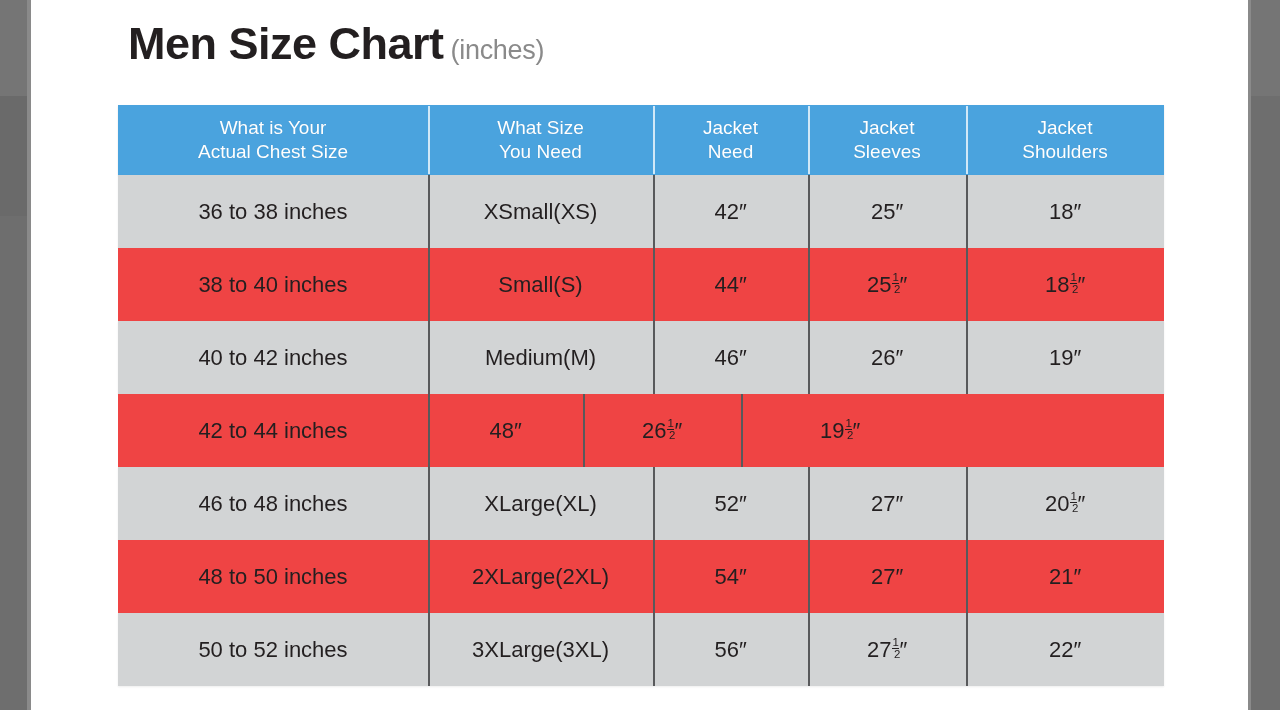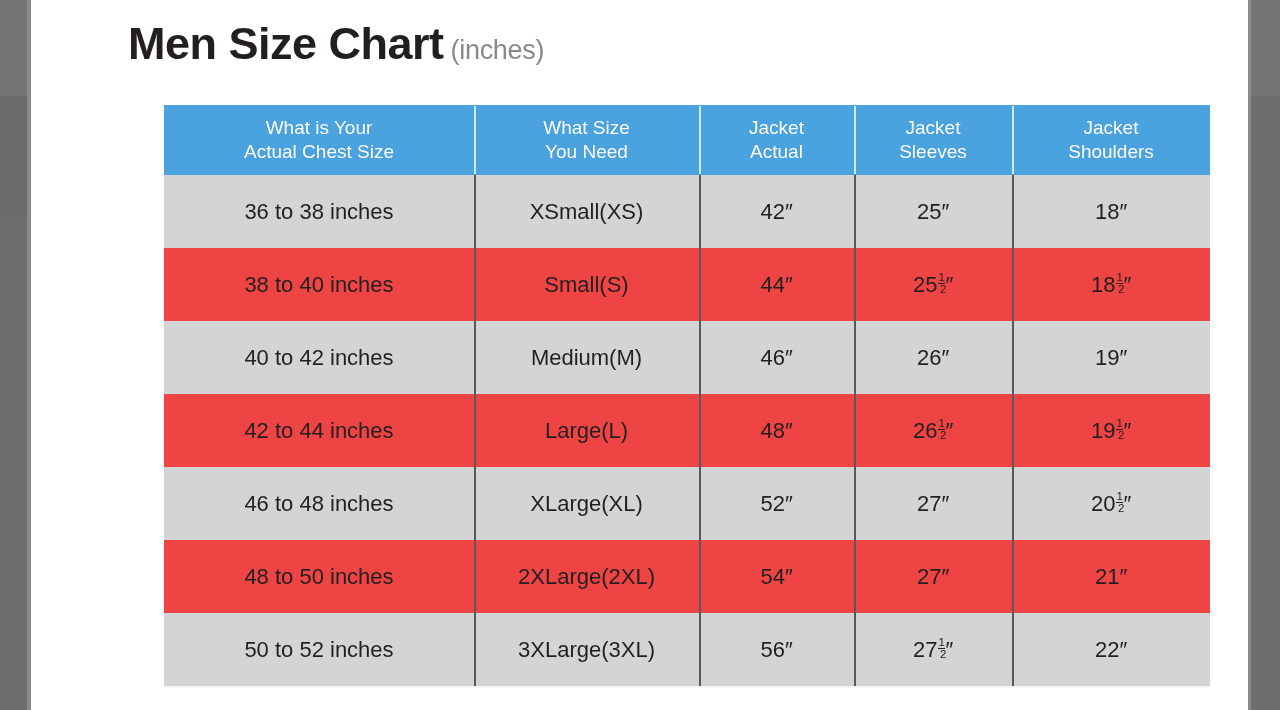--- a/index.html
+++ b/index.html
@@ -78,21 +78,20 @@
     position: absolute;
     left: 87px;
     top: 105px;
     width: 1046px;
   }
 
   .row {
     display: flex;
     width: 100%;
     position: relative;
-    margin-left: 46px;
   }
 
   
   .header-row {
     background: #4aa3de;
     height: 70px;
     width: 1046px;
     box-shadow: 0 1px 2px rgba(0,0,0,0.10);
   }
   .header-row .cell {
@@ -205,21 +204,21 @@
       <div class="cell c1">
         <span>What is Your</span>
         <span>Actual Chest Size</span>
       </div>
       <div class="cell c2">
         <span>What Size</span>
         <span>You Need</span>
       </div>
       <div class="cell c3">
         <span>Jacket</span>
-        <span>Actual</span>
+        <span>Need</span>
       </div>
       <div class="cell c4">
         <span>Jacket</span>
         <span>Sleeves</span>
       </div>
       <div class="cell c5">
         <span>Jacket</span>
         <span>Shoulders</span>
       </div>
     </div>
@@ -247,21 +246,20 @@
         </div>
         <div class="row body-row shaded">
           <div class="cell c1">40 to 42 inches</div>
           <div class="cell c2">Medium(M)</div>
           <div class="cell c3">46<span class="prime">″</span></div>
           <div class="cell c4">26<span class="prime">″</span></div>
           <div class="cell c5">19<span class="prime">″</span></div>
         </div>
         <div class="row body-row plain">
           <div class="cell c1">42 to 44 inches</div>
-          <div class="cell c2">Large(L)</div>
           <div class="cell c3">48<span class="prime">″</span></div>
           <div class="cell c4">26<span class="frac">
               <span class="num">1</span>
               <span class="den">2</span>
             </span><span class="prime">″</span></div>
           <div class="cell c5">19<span class="frac">
               <span class="num">1</span>
               <span class="den">2</span>
             </span><span class="prime">″</span></div>
         </div>

